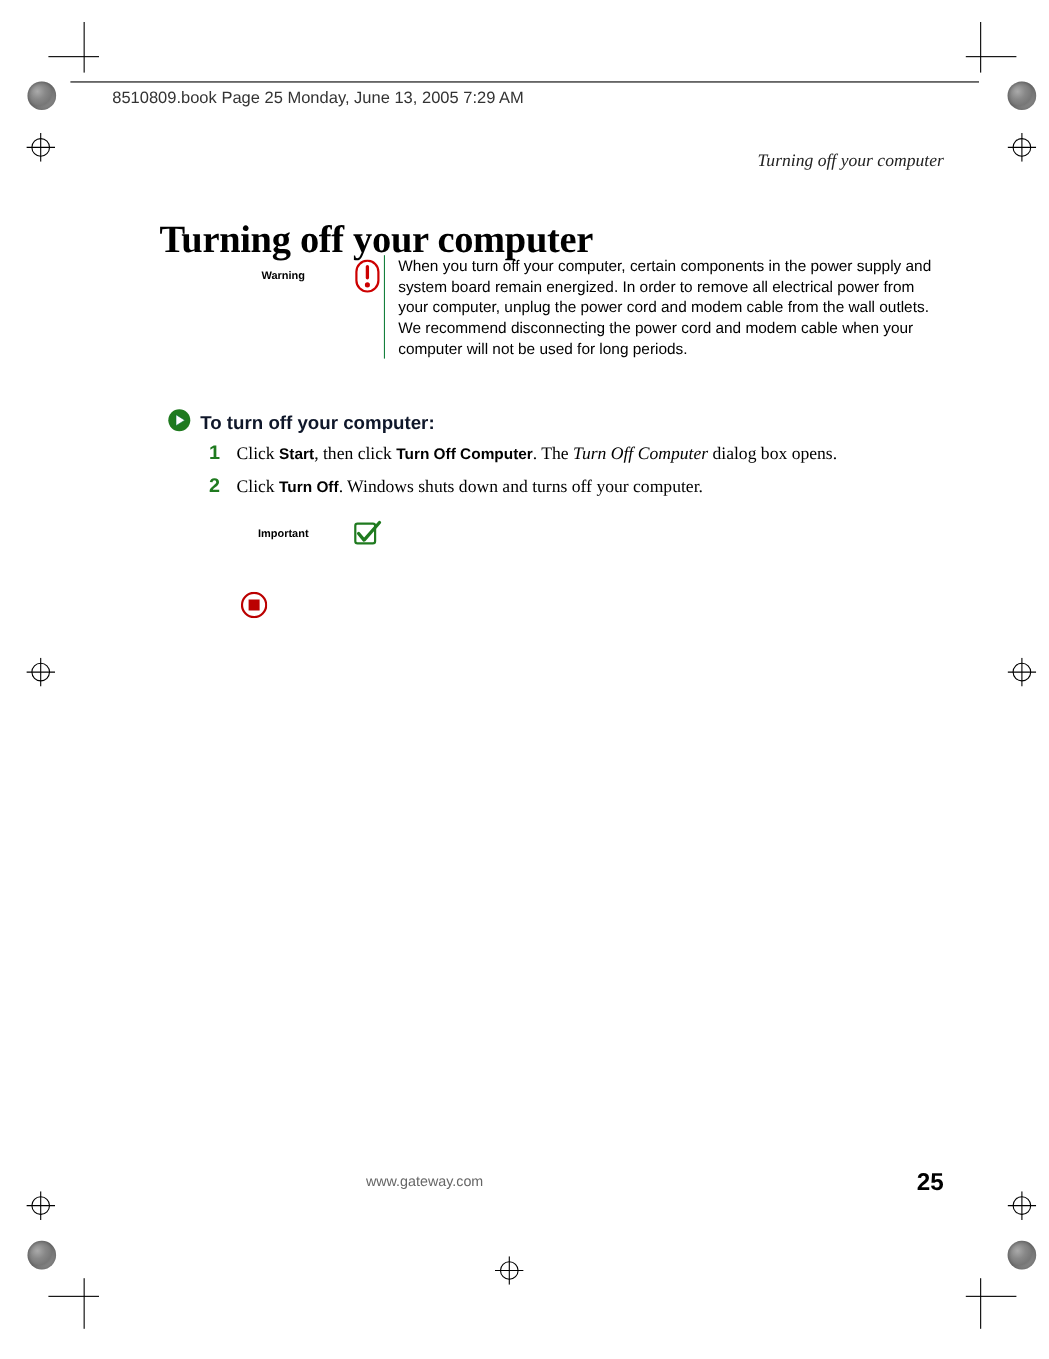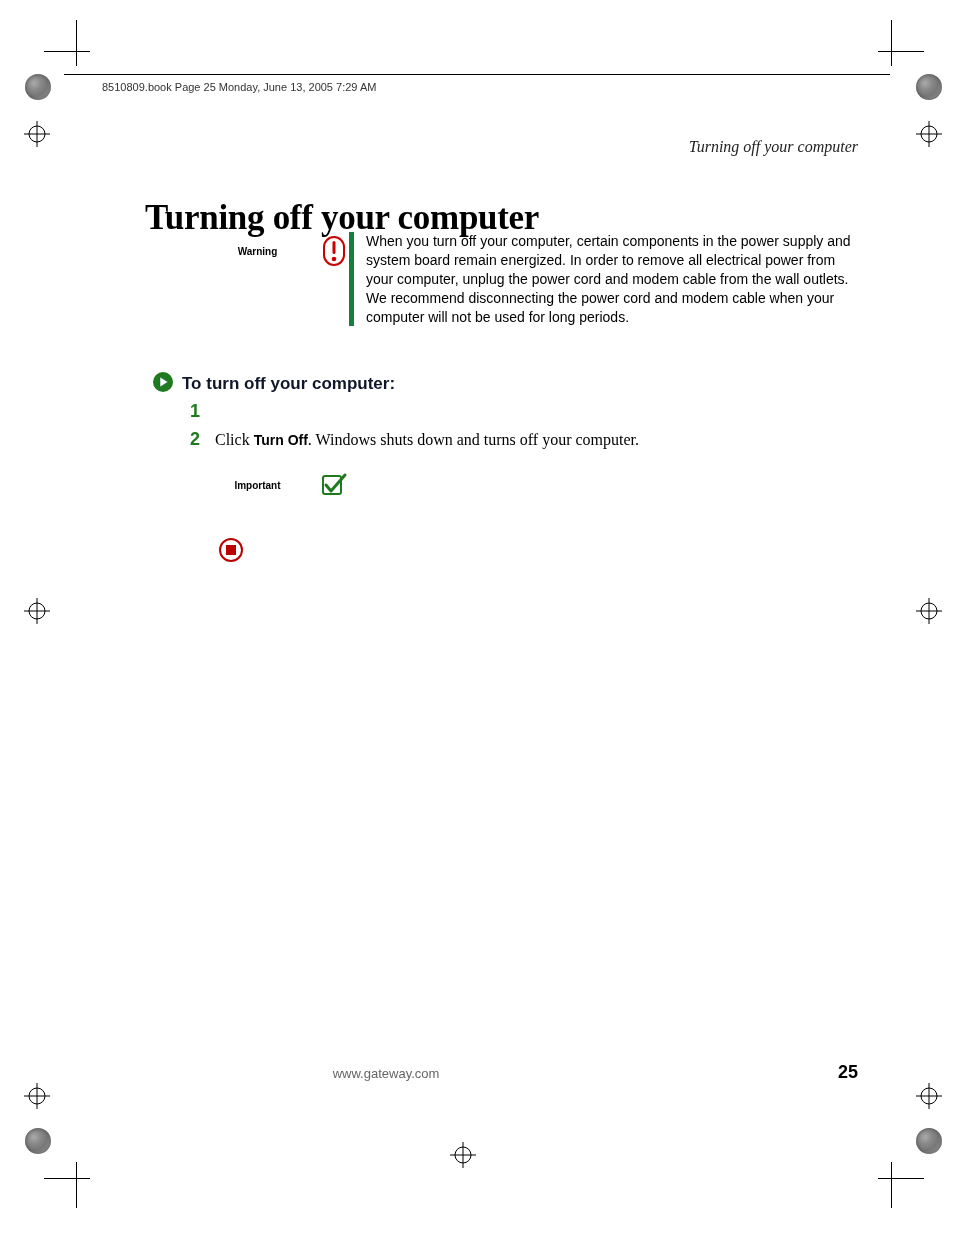--- a/index.html
+++ b/index.html
@@ -29,21 +29,21 @@
 }
 .header-line {
   position:absolute;
   left:64px; right:64px; top:74px;
   border-top:1px solid #000;
 }
 .header-text {
   position:absolute;
   left:102px; top:81px;
   font-family: Arial, Helvetica, sans-serif;
-  font-size:11px;
+  font-size:15px;
   color:#333;
 }
 .running-head {
   position:absolute;
   right:96px;
   top:138px;
   font-style: italic;
   font-size:16px;
   color:#222;
 }
@@ -66,21 +66,21 @@
   width:115px;
   text-align:center;
   font-family: Arial, Helvetica, sans-serif;
   font-weight: bold;
   font-size:10px;
   padding-top:14px;
   padding-right:4px;
 }
 .callout-icon { width:30px; display:flex; justify-content:center; padding-top:4px; }
 .callout-text {
-  border-left: 5px solid #15803d;
+  border-left: 1px solid #15803d;
   padding-left:12px;
   font-family: Arial, Helvetica, sans-serif;
   font-size:14px;
   line-height:1.35;
   flex:1;
 }
 .callout.important .callout-icon { padding-top:0; }
 .section-head-row {
   position:absolute;
   left:152px;
@@ -128,21 +128,21 @@
   font-family: Arial, Helvetica, sans-serif;
   font-size:13px;
   color:#666;
 }
 .footer-page {
   position:absolute;
   right:96px;
   top:1062px;
   font-family: Arial, Helvetica, sans-serif;
   font-weight: bold;
-  font-size:18px;
+  font-size:22px;
 }
 </style>
 </head>
 <body>
 
 <div class="texture-ball" style="left:25px; top:74px;"></div>
 <div class="texture-ball" style="right:12px; top:74px;"></div>
 <div class="texture-ball" style="left:25px; top:1128px;"></div>
 <div class="texture-ball" style="right:12px; top:1128px;"></div>
 
@@ -232,20 +232,23 @@
       <circle cx="11" cy="11" r="10" fill="#1f7a1f"></circle>
       <polygon points="8,6 16,11 8,16" fill="#fff" stroke="#063" stroke-width="0.5"></polygon>
     </svg>
   </span>
   <span class="section-head">To turn off your computer:</span>
 </div>
 
 <div class="steps">
   <div class="step-row">
     <div class="step-num">1</div>
+    <div class="step-body">
+      <span>Click </span><span class="bold">Start</span><span>, then click </span><span class="bold">Turn Off Computer</span><span>. The </span><span class="ital">Turn Off Computer</span><span> dialog box opens.</span>
+    </div>
   </div>
   <div class="step-row">
     <div class="step-num">2</div>
     <div class="step-body">
       <span>Click </span><span class="bold">Turn Off</span><span>. Windows shuts down and turns off your computer.</span>
     </div>
   </div>
 </div>
 
 <div class="callout important" style="top:470px;">

